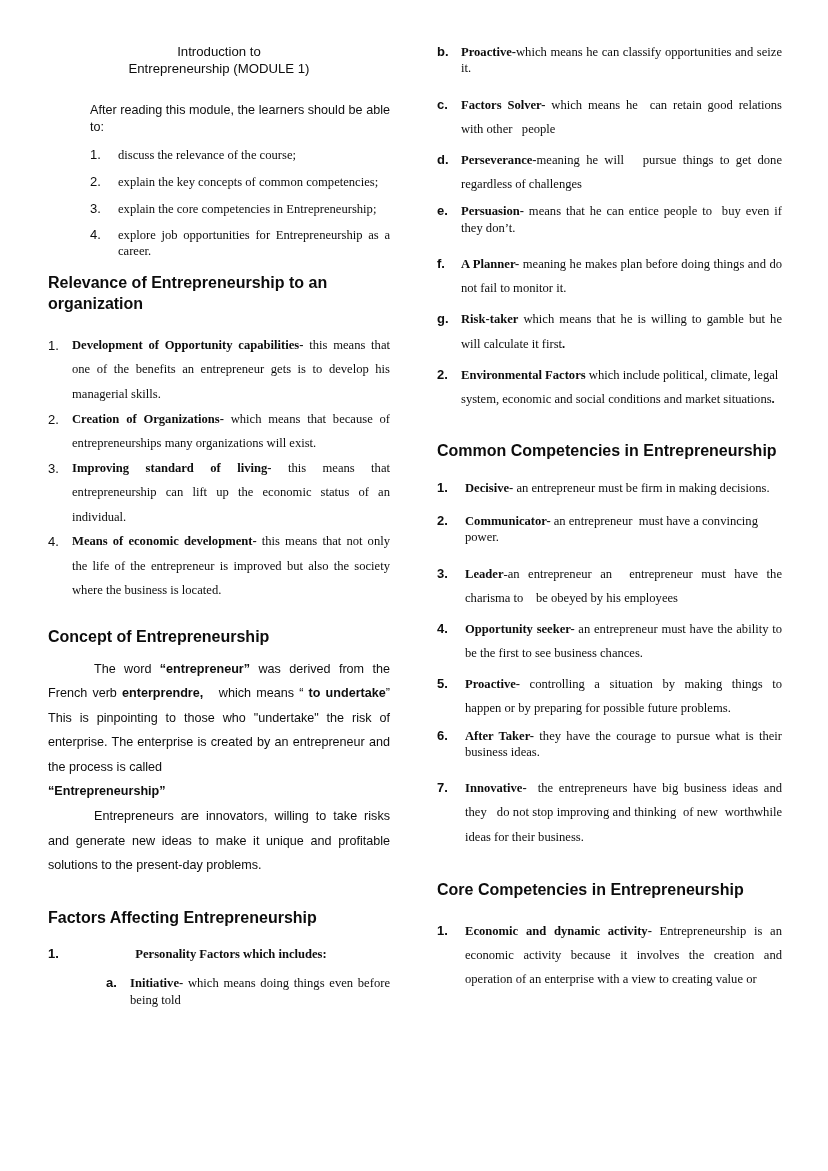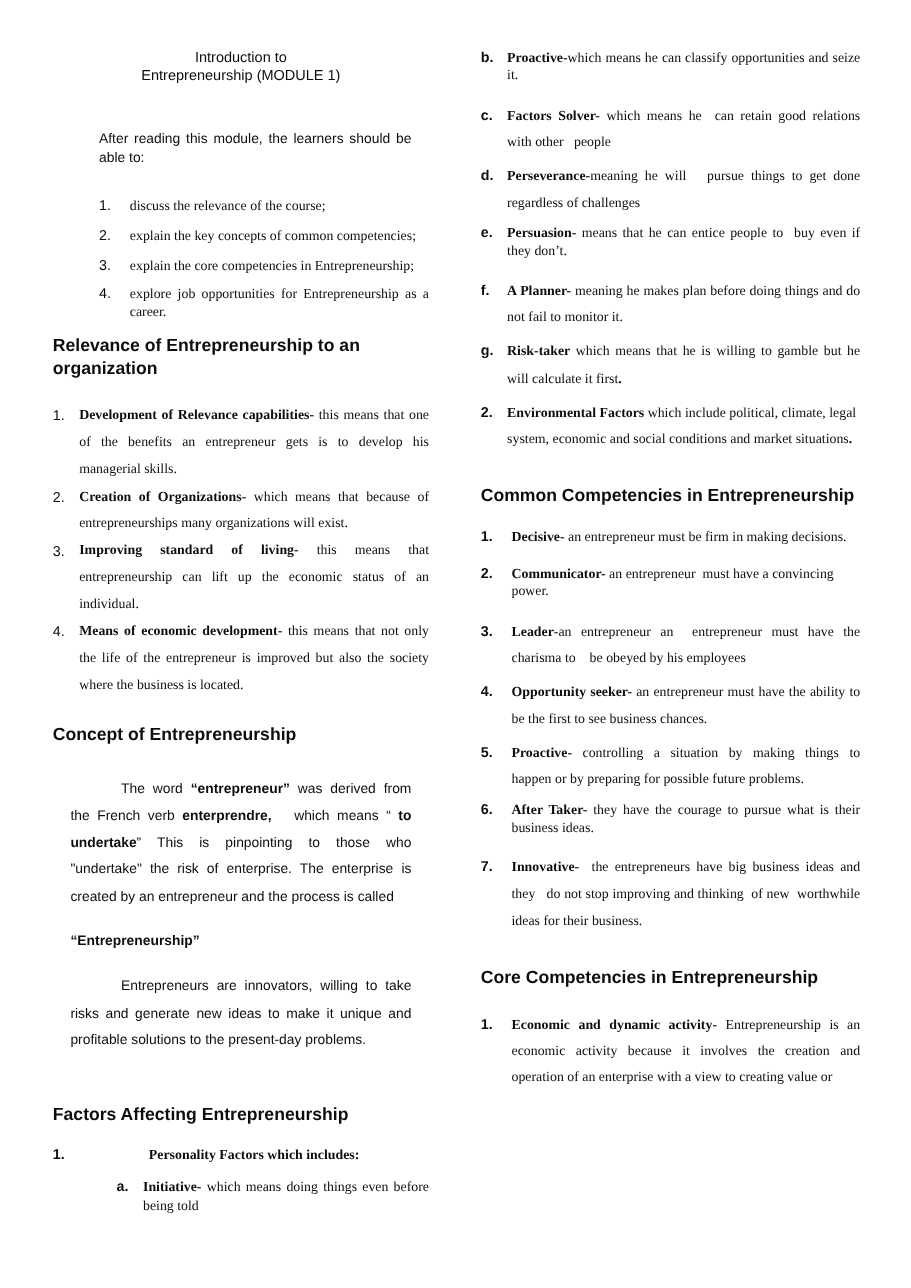--- a/index.html
+++ b/index.html
@@ -47,21 +47,21 @@
     line-height: 1.28;
     margin: 0 0 0 0;
     padding: 0 0 0 0;
   }
   .doc-title span { display: block; }
 
   .body-para {
     font-size: 12.6px;
     line-height: 1.33;
     text-align: justify;
-    margin: 16px;
+    margin: 0;
   }
 
   .gap-s  { height: 12px; }
   .gap-m  { height: 18px; }
   .gap-l  { height: 24px; }
   .gap-xl { height: 30px; }
 
   .heading {
     font-size: 16px;
     font-weight: bold;
@@ -175,21 +175,21 @@
 
     <div style="height:4px"></div>
 
     <p class="heading">Relevance of Entrepreneurship to an organization</p>
 
     <div class="gap-m"></div>
 
     <ol class="lst lst-relevance">
       <li class="item">
         <span class="marker">1.</span>
-        <span class="itext"><b>Development of Relevance capabilities-</b><span> this means that one of the benefits an entrepreneur gets is to develop his managerial skills.</span></span>
+        <span class="itext"><b>Development of Opportunity capabilities-</b><span> this means that one of the benefits an entrepreneur gets is to develop his managerial skills.</span></span>
       </li>
       <li class="item">
         <span class="marker">2.</span>
         <span class="itext"><b>Creation of Organizations-</b><span> which means that because of entrepreneurships many organizations will exist.</span></span>
       </li>
       <li class="item">
         <span class="marker">3.</span>
         <span class="itext"><b>Improving standard of living-</b><span> this means that entrepreneurship can lift up the economic status of an individual.</span></span>
       </li>
       <li class="item">

